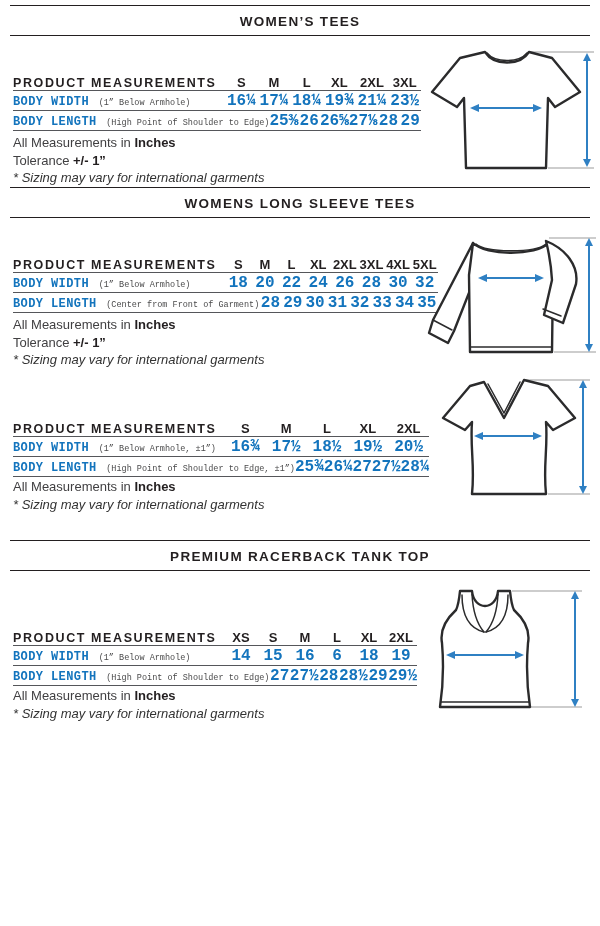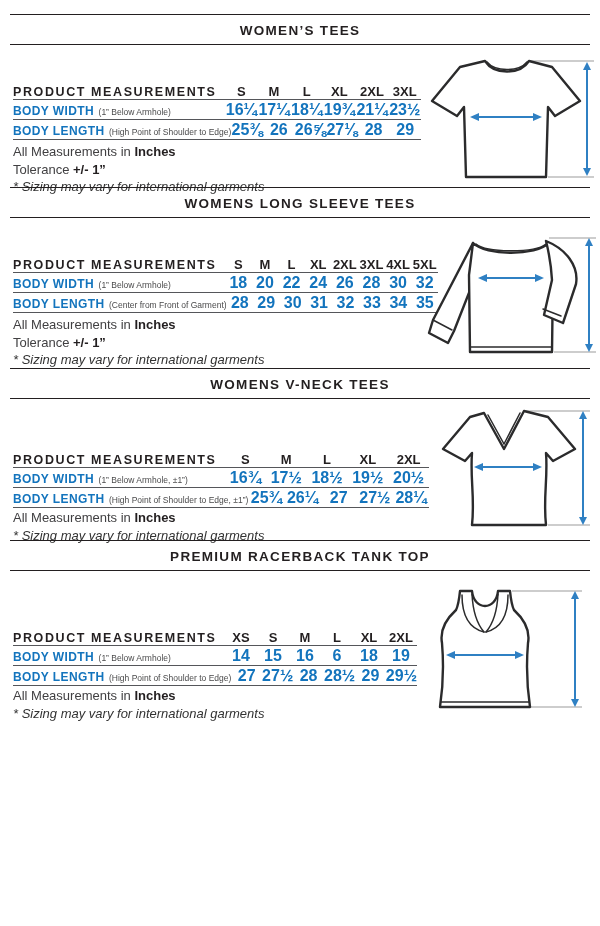--- a/index.html
+++ b/index.html
@@ -2,39 +2,39 @@
 <html style="--accent: #1374bd; --arrow: #2f80c3;"><head>
 <meta charset="utf-8">
 <style>
   :root { --accent:#1374bd; --arrow:#2f80c3; }
   * { box-sizing:border-box; }
   html,body { margin:0; padding:0; background:#ffffff; }
   .page { position:relative; width:600px; height:926px; background:#fff;
           font-family:"Liberation Sans", sans-serif; color:#231f20; overflow:hidden; }
 
   .section { position:absolute; left:0; width:600px; }
-  #s1 { top:5px;margin-top:9px; } #s2 { top:187px; } #s3 { top:368px; } #s4 { top:540px; }
+  #s1 { top:5px; } #s2 { top:187px; } #s3 { top:368px; } #s4 { top:540px; }
 
   .sec-head { margin:0 10px; border-top:1.5px solid #231f20; border-bottom:1.5px solid #231f20;
               text-align:center; padding:6px 0 5px; }
   .sec-title { margin:0; display:inline; font-size:13.5px; font-weight:bold; letter-spacing:1.3px; }
 
   .sec-body { position:relative; }
   #s1 .sec-body { height:154px; } #s2 .sec-body { height:152px; }
   #s3 .sec-body { height:143px; } #s4 .sec-body { height:160px; }
 
   .mtable { position:absolute; left:13px; }
   #s1 .mtable { top:34px; width:408px; }
   #s2 .mtable { top:34px; width:425px; }
   #s3 .mtable { top:48px; width:416px; }
   #s4 .mtable { top:54px; width:404px; }
 
   .trow { display:flex; border-bottom:1px solid #55565a; }
   .head-row { align-items:flex-end; height:21px; padding-bottom:0; }
-  .data-row { align-items:center; height:20px; }
+  .data-row { align-items:center; height:20px;font-family:Liberation Mono, monospace; }
   .tlabel { flex:0 0 212px; white-space:nowrap; overflow:visible; }
   .pm { font-weight:bold; font-size:12.5px; letter-spacing:1.6px; }
   .cell { flex:1; text-align:center; }
   .th { font-weight:bold; font-size:13px; }
   .val { color:var(--accent); font-weight:bold; font-size:16px; }
   .rl { color:var(--accent); font-weight:bold; font-size:12px; letter-spacing:0.4px; }
   .rn { font-size:8.5px; color:#4a4a4b; font-weight:normal; }
 
   .fnotes { position:absolute; left:13px; font-size:13px; color:#414042; line-height:1.0; }
   #s1 .fnotes { top:100px; } #s2 .fnotes { top:100px; }
@@ -193,23 +193,20 @@
             <line class="arrow-shaft" x1="173" y1="14" x2="173" y2="116"></line>
             <polygon class="arrow-head" points="173,8 169,16 177,16"></polygon>
             <polygon class="arrow-head" points="173,122 169,114 177,114"></polygon>
           </g>
         </svg>
       </div>
     </div>
   </div>
 
   <div class="section" id="s3">
-    <div class="sec-head">
-      <h2 class="sec-title">WOMENS V-NECK TEES</h2>
-    </div>
     <div class="sec-body">
       <div class="mtable">
         <div class="trow head-row">
           <span class="tlabel pm">PRODUCT MEASUREMENTS</span>
           <span class="cell th">S</span>
           <span class="cell th">M</span>
           <span class="cell th">L</span>
           <span class="cell th">XL</span>
           <span class="cell th">2XL</span>
         </div>

